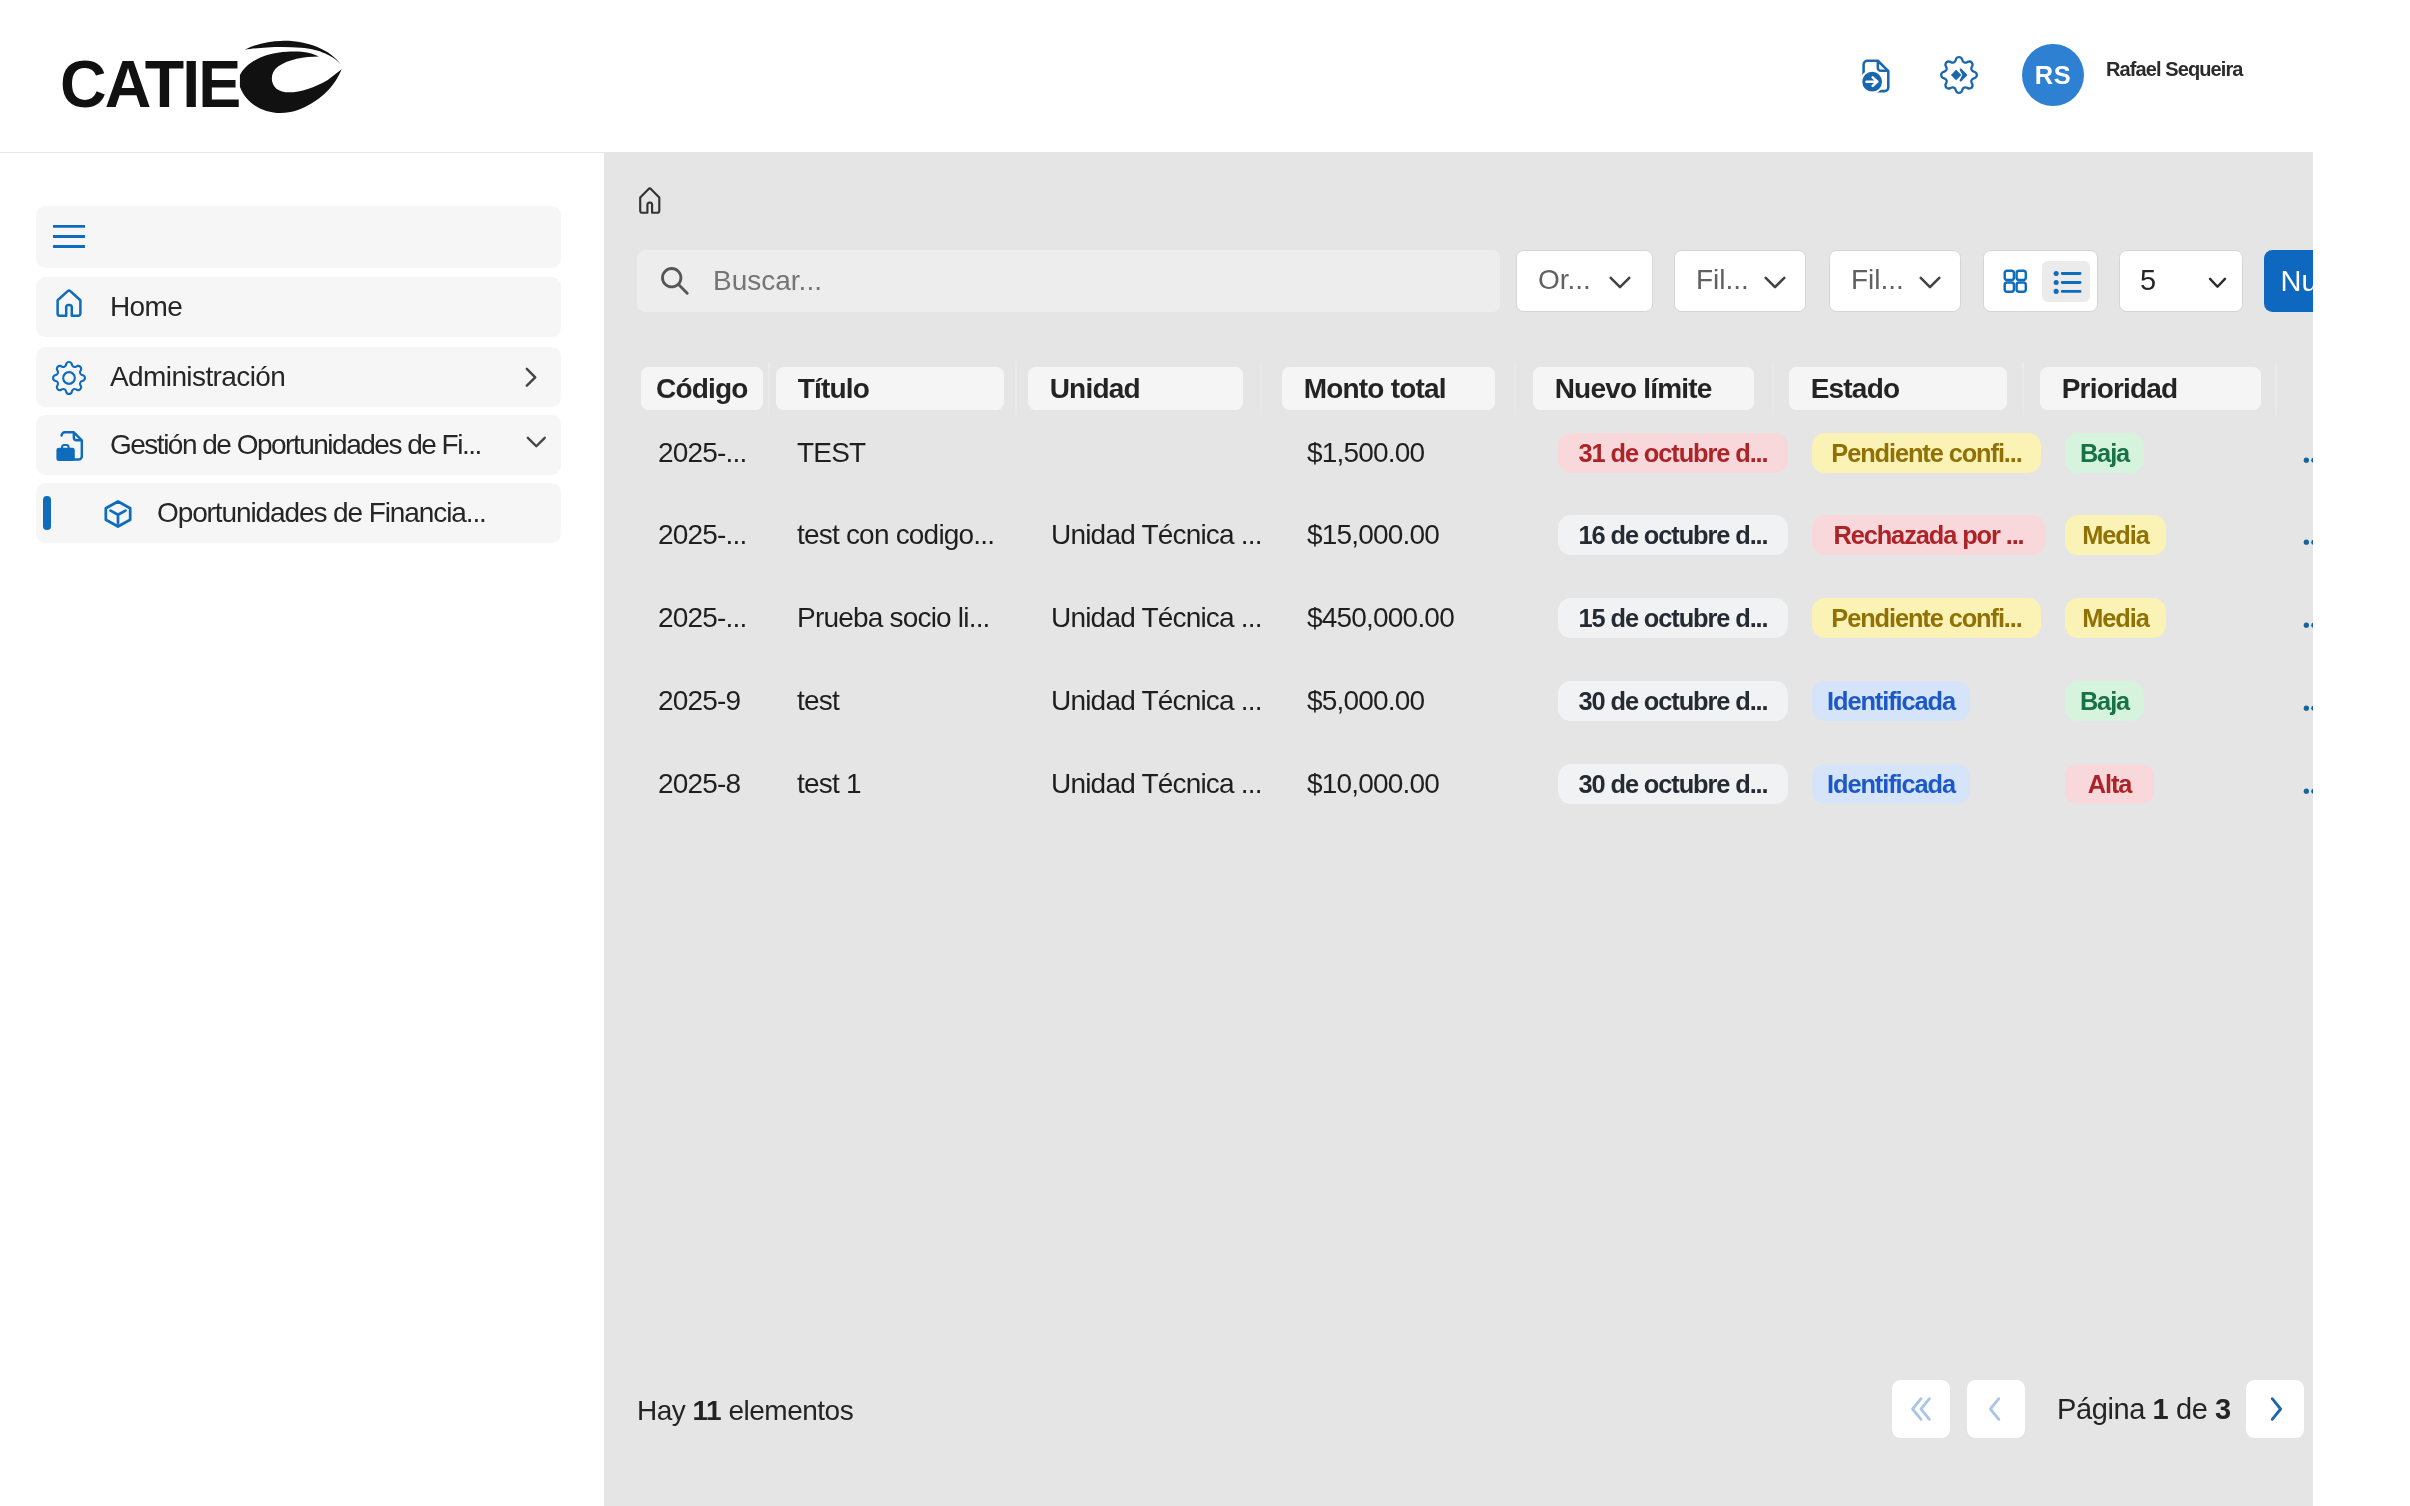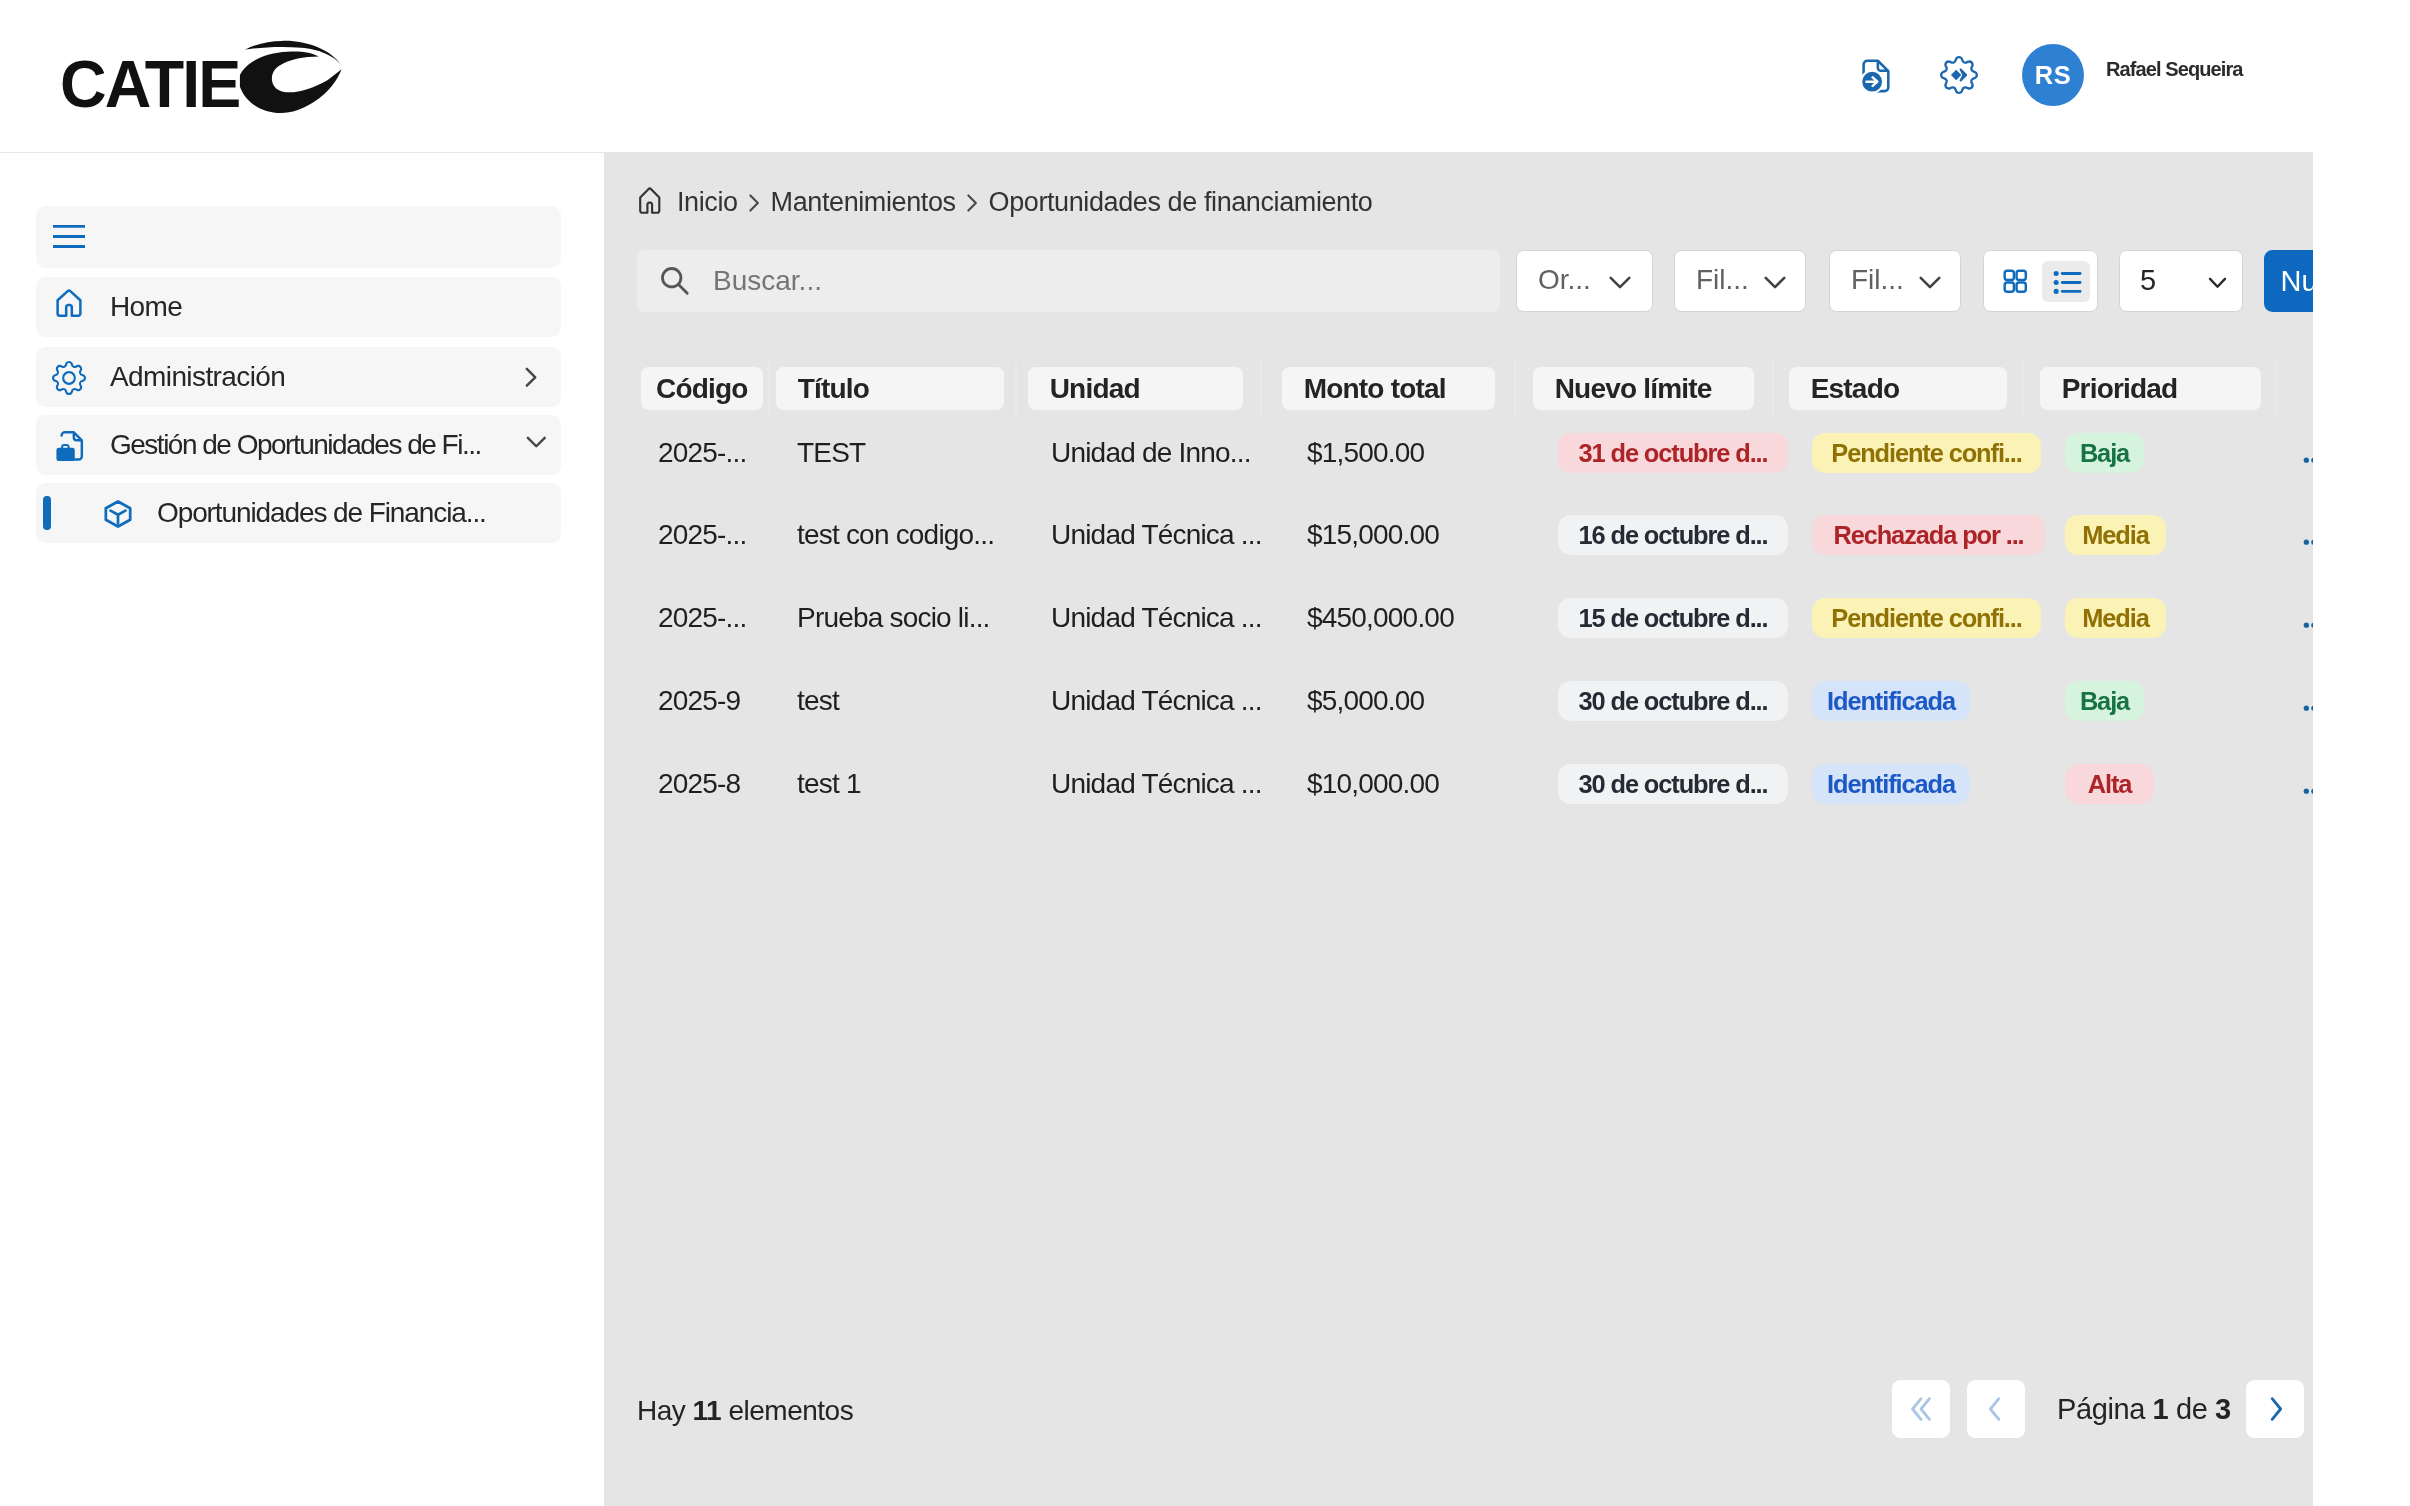--- a/index.html
+++ b/index.html
@@ -109,25 +109,20 @@
   <div class="a" style="left:43px;top:496px;width:7.5px;height:34px;border-radius:3.8px;background:#0f6cbd;"></div>
   <svg class="a" style="left:103px;top:499px;" width="30" height="30" viewBox="0 0 32 32">
     <path d="M16,2.6 L29,9.8 V22.2 L16,29.4 L3,22.2 V9.8 Z" fill="none" stroke="#0f6cbd" stroke-width="2.9" stroke-linecap="round" stroke-linejoin="round"></path>
     <path d="M8,12.4 L16,16.8 L24,12.4 M16,16.8 V26.2" fill="none" stroke="#0f6cbd" stroke-width="2.9" stroke-linecap="round" stroke-linejoin="round"></path>
   </svg>
   <div class="a stext" style="left:157px;top:483px;line-height:60px;letter-spacing:-1.1px;">Oportunidades de Financia...</div>
 
   <svg class="a" style="left:638px;top:186px;" width="23.5" height="29" viewBox="0 0 25 31">
     <path d="M10,28.6 H4.4 a2.1,2.1 0 0 1 -2.1,-2.1 V12.4 L11.3,3.1 a1.8,1.8 0 0 1 2.4,0 L22.7,12.4 V26.5 a2.1,2.1 0 0 1 -2.1,2.1 H15 V19.7 a1.9,1.9 0 0 0 -1.9,-1.9 h-1.2 a1.9,1.9 0 0 0 -1.9,1.9 Z" fill="none" stroke="#333" stroke-width="2.3" stroke-linecap="round" stroke-linejoin="round"></path>
   </svg>
-  <div class="a crumb nowrap" style="left:677px;top:179px;line-height:47px;">Inicio<svg style="margin:0 10.4px;vertical-align:-1.9px;" width="12.2" height="20" viewBox="0 0 13 21">
-        <path d="M2.5,2.5 L10.5,10.5 L2.5,18.5" fill="none" stroke="#4a4a4a" stroke-width="2.3" stroke-linecap="round" stroke-linejoin="round"></path>
-      </svg>Mantenimientos<svg style="margin:0 10.4px;vertical-align:-1.9px;" width="12.2" height="20" viewBox="0 0 13 21">
-        <path d="M2.5,2.5 L10.5,10.5 L2.5,18.5" fill="none" stroke="#4a4a4a" stroke-width="2.3" stroke-linecap="round" stroke-linejoin="round"></path>
-      </svg>Oportunidades de financiamiento</div>
 
   <div class="a tb search"></div>
   <svg class="a" style="left:659px;top:265px;" width="32" height="32" viewBox="0 0 34 34">
     <circle cx="13.5" cy="13.5" r="9.8" fill="none" stroke="#565656" stroke-width="3"></circle>
     <path d="M21,21 L30,30" stroke="#565656" stroke-width="3" stroke-linecap="round"></path>
   </svg>
   <div class="a droptext" style="left:713px;top:250px;line-height:62px;color:#757575;">Buscar...</div>
 
   <div class="a tb drop" style="left:1516px;width:137px;">
     <span class="a droptext" style="left:21px;line-height:58px;">Or...</span>
@@ -187,21 +182,20 @@
   <div class="a hdiv" style="left:1015px;"></div>
   <div class="a hdiv" style="left:1260px;"></div>
   <div class="a hdiv" style="left:1514px;"></div>
   <div class="a hdiv" style="left:1772px;"></div>
   <div class="a hdiv" style="left:2022px;"></div>
   <div class="a hdiv" style="left:2275px;"></div>
 
   <div class="a row" style="top:411px;">
     <div class="a cell" style="left:53px;">2025-...</div>
     <div class="a cell" style="left:192px;">TEST</div>
-    <div class="a cell" style="left:446px;">Unidad de Inno...</div>
     <div class="a cell" style="left:702px;">$1,500.00</div>
     <div class="a badge b-red" style="left:953px;width:230px;">31 de octubre d...</div>
     <div class="a badge b-yellow" style="left:1207px;width:229px;">Pendiente confi...</div>
     <div class="a badge b-green" style="left:1460px;width:79px;">Baja</div>
     <svg class="a" style="left:1697px;top:44px;" width="24.5" height="11.3" viewBox="0 0 26 12">
         <g fill="#15649f">
           <circle cx="4.6" cy="5.5" r="2.8"></circle>
           <circle cx="12.6" cy="5.5" r="2.8"></circle>
           <circle cx="20.6" cy="5.5" r="2.8"></circle>
         </g>

